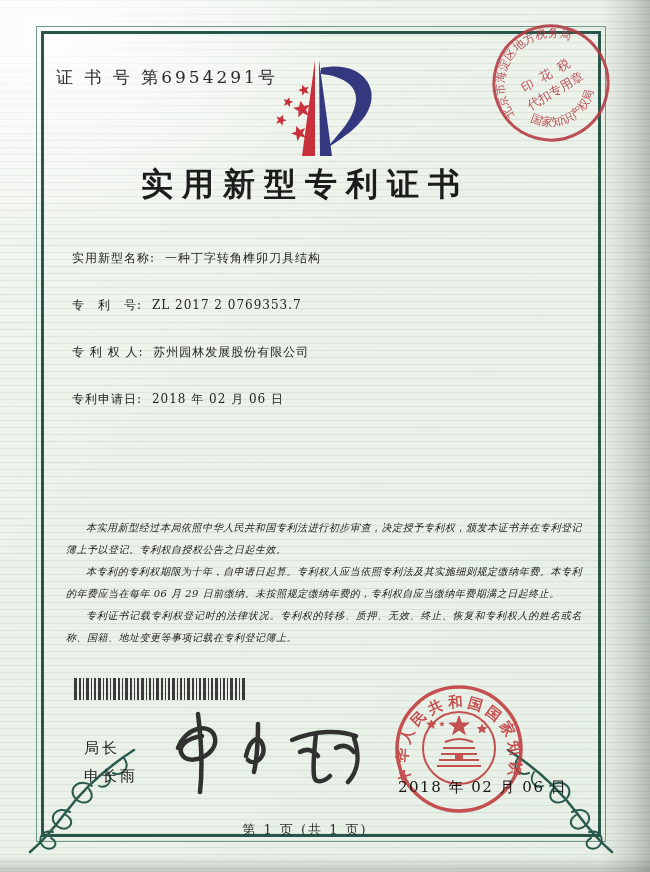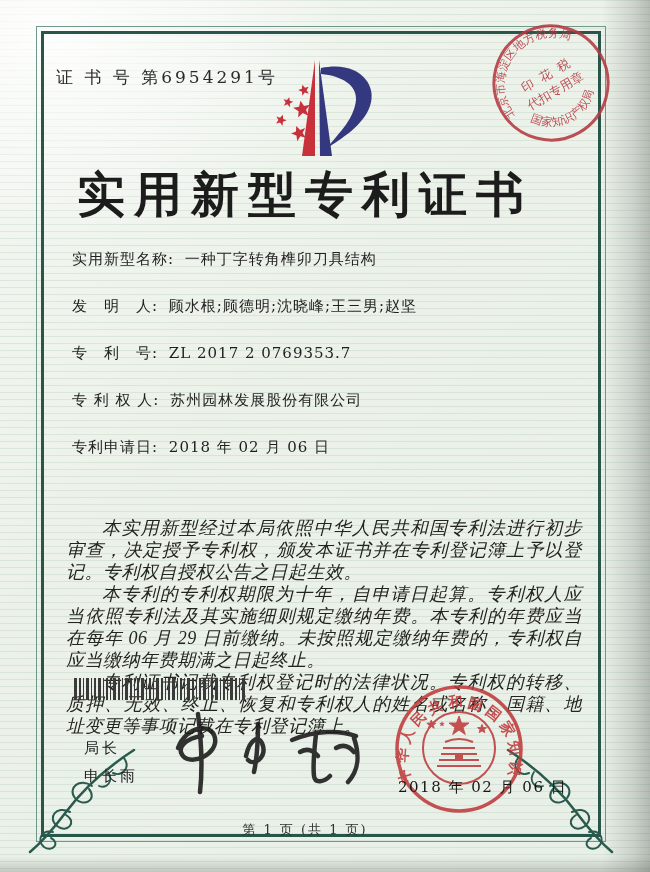--- a/index.html
+++ b/index.html
@@ -27,32 +27,32 @@
 
   .cert-number{
     position:absolute;left:56px;top:66px;
     font-size:17px;color:#2a2a2a;letter-spacing:3px;
   }
   .logo{position:absolute;left:262px;top:56px;width:118px;height:104px;}
   .tax-stamp{position:absolute;left:490px;top:22px;width:122px;height:122px;transform:rotate(-30deg);opacity:.88;}
 
   .title{
     position:absolute;left:0;right:40px;top:163px;text-align:center;
-    font-size:48px;font-weight:bold;color:#1c1c1c;letter-spacing:9px;
+    font-size:32px;font-weight:bold;color:#1c1c1c;letter-spacing:9px;
   }
 
   .fields{position:absolute;left:72px;top:250px;width:480px;}
-  .field-row{height:21px;margin-bottom:26px;font-size:15px;color:#1f1f1f;white-space:nowrap;}
+  .field-row{height:21px;margin-bottom:26px;font-size:12px;color:#1f1f1f;white-space:nowrap;}
   .field-label{letter-spacing:1px;}
   .field-value{letter-spacing:1px;margin-left:6px;}
 
   .paragraphs{
     position:absolute;left:66px;top:517px;width:516px;
-    font-size:18px;line-height:22px;color:#24241f;
-    font-style:italic;letter-spacing:.5px;text-align:justify;font-family:Liberation Serif, serif;
+    font-size:10px;line-height:22px;color:#24241f;
+    font-style:italic;letter-spacing:.5px;text-align:justify;
   }
   .paragraphs p{margin:0;text-indent:2em;}
 
   .barcode{position:absolute;left:74px;top:678px;width:172px;height:22px;}
 
   .officer{position:absolute;left:84px;top:734px;font-family:"DejaVu Sans","Liberation Sans",sans-serif;color:#222;}
   .officer div{font-size:15px;letter-spacing:3px;line-height:28px;}
   .signature{position:absolute;left:150px;top:708px;width:215px;height:92px;}
 
   .seal{position:absolute;left:392px;top:682px;width:134px;height:134px;opacity:.88;z-index:2;}
@@ -126,24 +126,20 @@
   <text x="61" y="56" text-anchor="middle" font-size="12.5" fill="#b43a42" letter-spacing="2" font-family="DejaVu Serif, serif">印 花 税</text>
   <text x="61" y="74" text-anchor="middle" font-size="12.5" fill="#b43a42" font-family="DejaVu Serif, serif">代扣专用章</text>
 </svg>
 
 <div class="title">实用新型专利证书</div>
 
 <div class="fields">
   <div class="field-row">
     <span class="field-label">实用新型名称:</span>
     <span class="field-value">一种丁字转角榫卯刀具结构</span>
-  </div>
-  <div class="field-row">
-    <span class="field-label">发　明　人:</span>
-    <span class="field-value">顾水根;顾德明;沈晓峰;王三男;赵坚</span>
   </div>
   <div class="field-row">
     <span class="field-label">专　利　号:</span>
     <span class="field-value">ZL 2017 2 0769353.7</span>
   </div>
   <div class="field-row">
     <span class="field-label">专 利 权 人:</span>
     <span class="field-value">苏州园林发展股份有限公司</span>
   </div>
   <div class="field-row">

